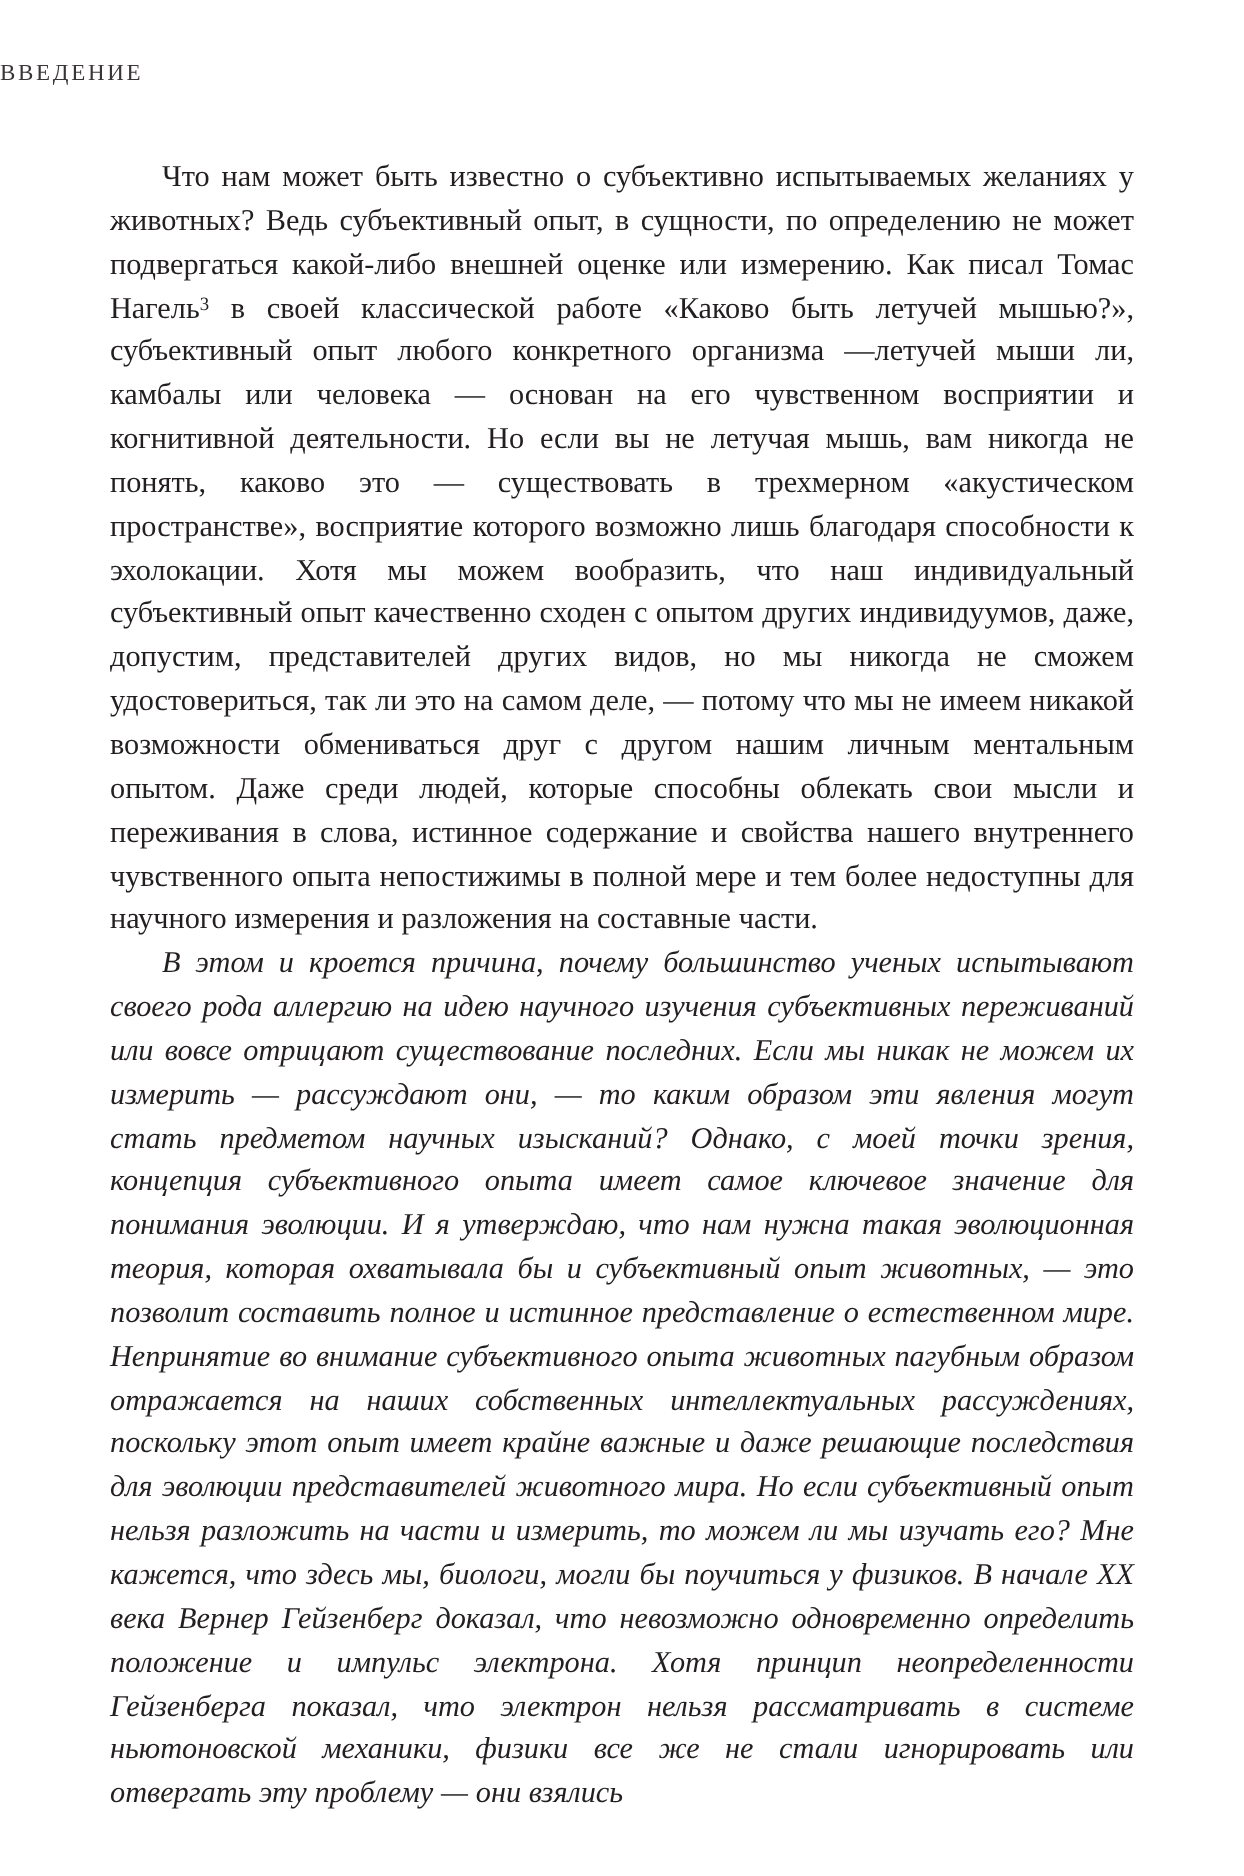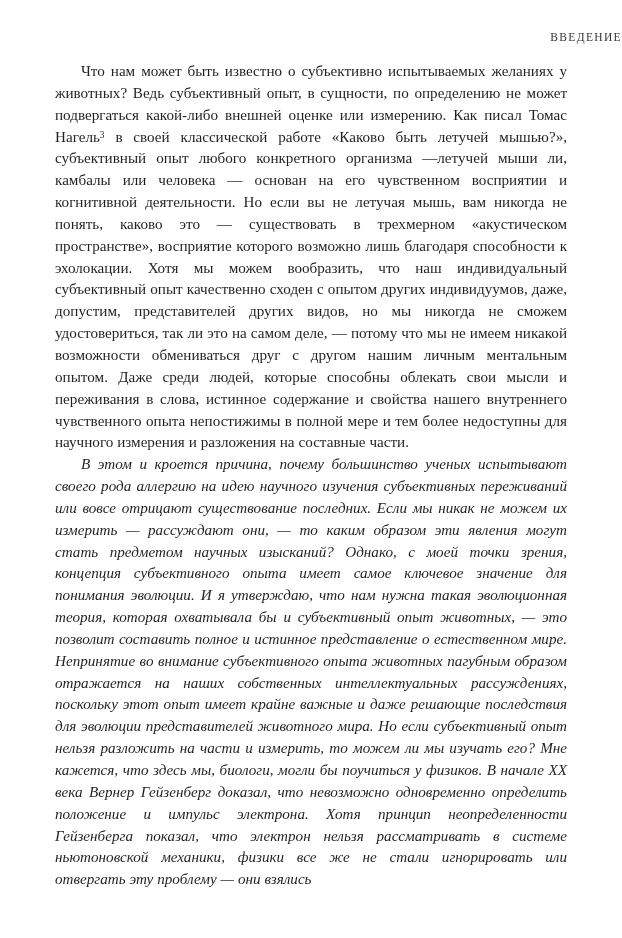--- a/index.html
+++ b/index.html
@@ -18,30 +18,30 @@
     position: relative;
     width: 622px;
     height: 938px;
     box-sizing: border-box;
   }
   .running-head {
     position: absolute;
     top: 31px;
     left: 0;
     width: 622px;
-    text-align: right;
+    text-align: left;
     font-size: 11.5px;
     letter-spacing: 1.35px;
     color: #3a3536;
     text-transform: uppercase;
     font-family: "Liberation Serif", "DejaVu Serif", serif;
   }
   .textblock {
     position: absolute;
-    top: 60px;
+    top: 78px;
     left: 55px;
     width: 512px;
   }
   .para {
     margin: 0;
     text-indent: 26px;
     text-align: justify;
     text-justify: inter-word;
     font-size: 15.15px;
     line-height: 21.85px;

